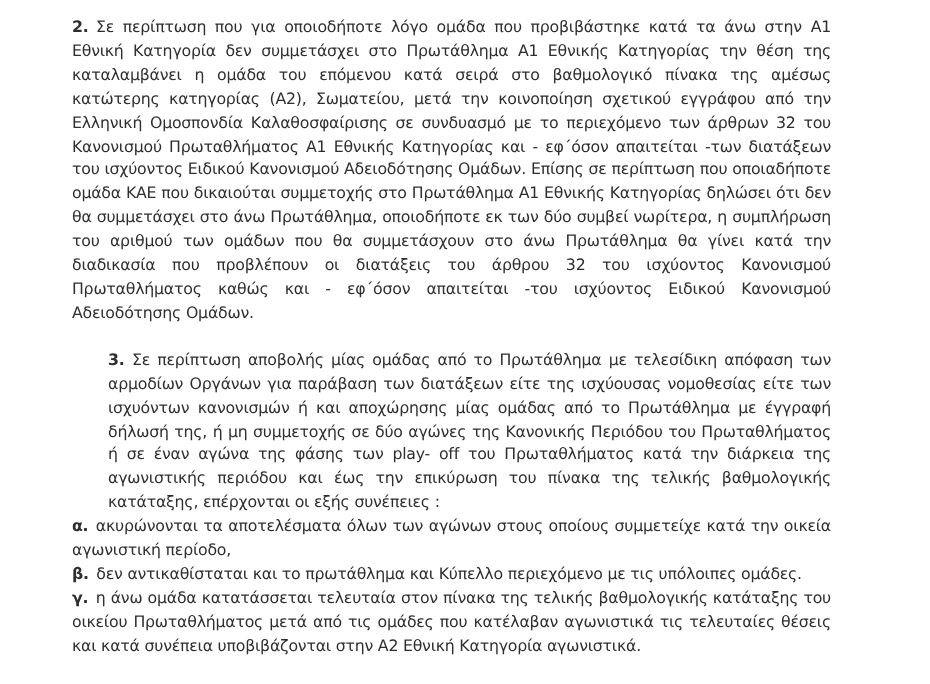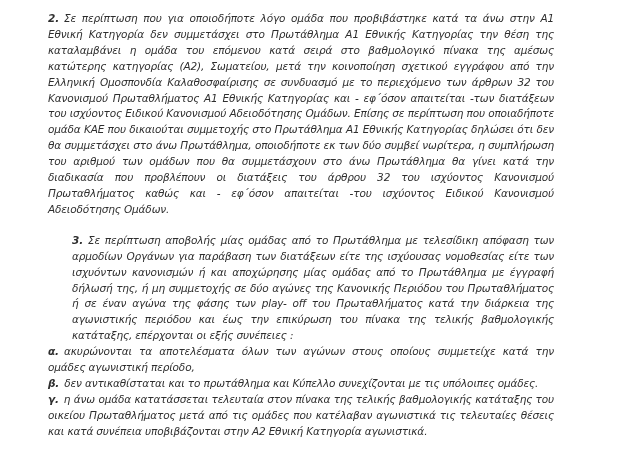--- a/index.html
+++ b/index.html
@@ -6,21 +6,20 @@
     margin: 0;
     padding: 0;
     background: #ffffff;
   }
   .page {
     position: relative;
     width: 620px;
     height: 456px;
     background: #ffffff;
     overflow: hidden;
-    font-style: italic;
   }
   .doc {
     position: absolute;
     left: 48px;
     top: 11px;
     width: 506px;
     font-family: "DejaVu Sans", sans-serif;
     font-size: 10.5px;
     letter-spacing: -0.15px;
     line-height: 15.9px;
@@ -42,20 +41,20 @@
 </head>
 <body>
 
 <div class="page">
   <div class="doc">
 
     <p class="para"><span class="marker">2.</span><span>Σε περίπτωση που για οποιοδήποτε λόγο ομάδα που προβιβάστηκε κατά τα άνω στην Α1 Εθνική Κατηγορία δεν συμμετάσχει στο Πρωτάθλημα Α1 Εθνικής Κατηγορίας την θέση της καταλαμβάνει η ομάδα του επόμενου κατά σειρά στο βαθμολογικό πίνακα της αμέσως κατώτερης κατηγορίας (Α2), Σωματείου, μετά την κοινοποίηση σχετικού εγγράφου από την Ελληνική Ομοσπονδία Καλαθοσφαίρισης σε συνδυασμό με το περιεχόμενο των άρθρων 32 του Κανονισμού Πρωταθλήματος Α1 Εθνικής Κατηγορίας και - εφ΄όσον απαιτείται -των διατάξεων του ισχύοντος Ειδικού Κανονισμού Αδειοδότησης Ομάδων. Επίσης σε περίπτωση που οποιαδήποτε ομάδα ΚΑΕ που δικαιούται συμμετοχής στο Πρωτάθλημα Α1 Εθνικής Κατηγορίας δηλώσει ότι δεν θα συμμετάσχει στο άνω Πρωτάθλημα, οποιοδήποτε εκ των δύο συμβεί νωρίτερα, η συμπλήρωση του αριθμού των ομάδων που θα συμμετάσχουν στο άνω Πρωτάθλημα θα γίνει κατά την διαδικασία που προβλέπουν οι διατάξεις του άρθρου 32 του ισχύοντος Κανονισμού Πρωταθλήματος καθώς και - εφ΄όσον απαιτείται -του ισχύοντος Ειδικού Κανονισμού Αδειοδότησης Ομάδων.</span></p>
 
     <p class="para gap"><span class="marker">3.</span><span>Σε περίπτωση αποβολής μίας ομάδας από το Πρωτάθλημα με τελεσίδικη απόφαση των αρμοδίων Οργάνων για παράβαση των διατάξεων είτε της ισχύουσας νομοθεσίας είτε των ισχυόντων κανονισμών ή και αποχώρησης μίας ομάδας από το Πρωτάθλημα με έγγραφή δήλωσή της, ή μη συμμετοχής σε δύο αγώνες της Κανονικής Περιόδου του Πρωταθλήματος ή σε έναν αγώνα της φάσης των play- off του Πρωταθλήματος κατά την διάρκεια της αγωνιστικής περιόδου και έως την επικύρωση του πίνακα της τελικής βαθμολογικής κατάταξης, επέρχονται οι εξής συνέπειες :</span></p>
 
-    <p class="para"><span class="marker">α.</span><span>ακυρώνονται τα αποτελέσματα όλων των αγώνων στους οποίους συμμετείχε κατά την ομάδες αγωνιστική περίοδο,</span></p>
+    <p class="para"><span class="marker">α.</span><span>ακυρώνονται τα αποτελέσματα όλων των αγώνων στους οποίους συμμετείχε κατά την οικεία αγωνιστική περίοδο,</span></p>
 
-    <p class="para"><span class="marker">β.</span><span>δεν αντικαθίσταται και το πρωτάθλημα και Κύπελλο συνεχίζονται με τις υπόλοιπες ομάδες.</span></p>
+    <p class="para"><span class="marker">β.</span><span>δεν αντικαθίσταται και το πρωτάθλημα και Κύπελλο περιεχόμενο με τις υπόλοιπες ομάδες.</span></p>
 
     <p class="para"><span class="marker">γ.</span><span>η άνω ομάδα κατατάσσεται τελευταία στον πίνακα της τελικής βαθμολογικής κατάταξης του οικείου Πρωταθλήματος μετά από τις ομάδες που κατέλαβαν αγωνιστικά τις τελευταίες θέσεις και κατά συνέπεια υποβιβάζονται στην Α2 Εθνική Κατηγορία αγωνιστικά.</span></p>
 
   </div>
 </div>
 
 </body></html>

